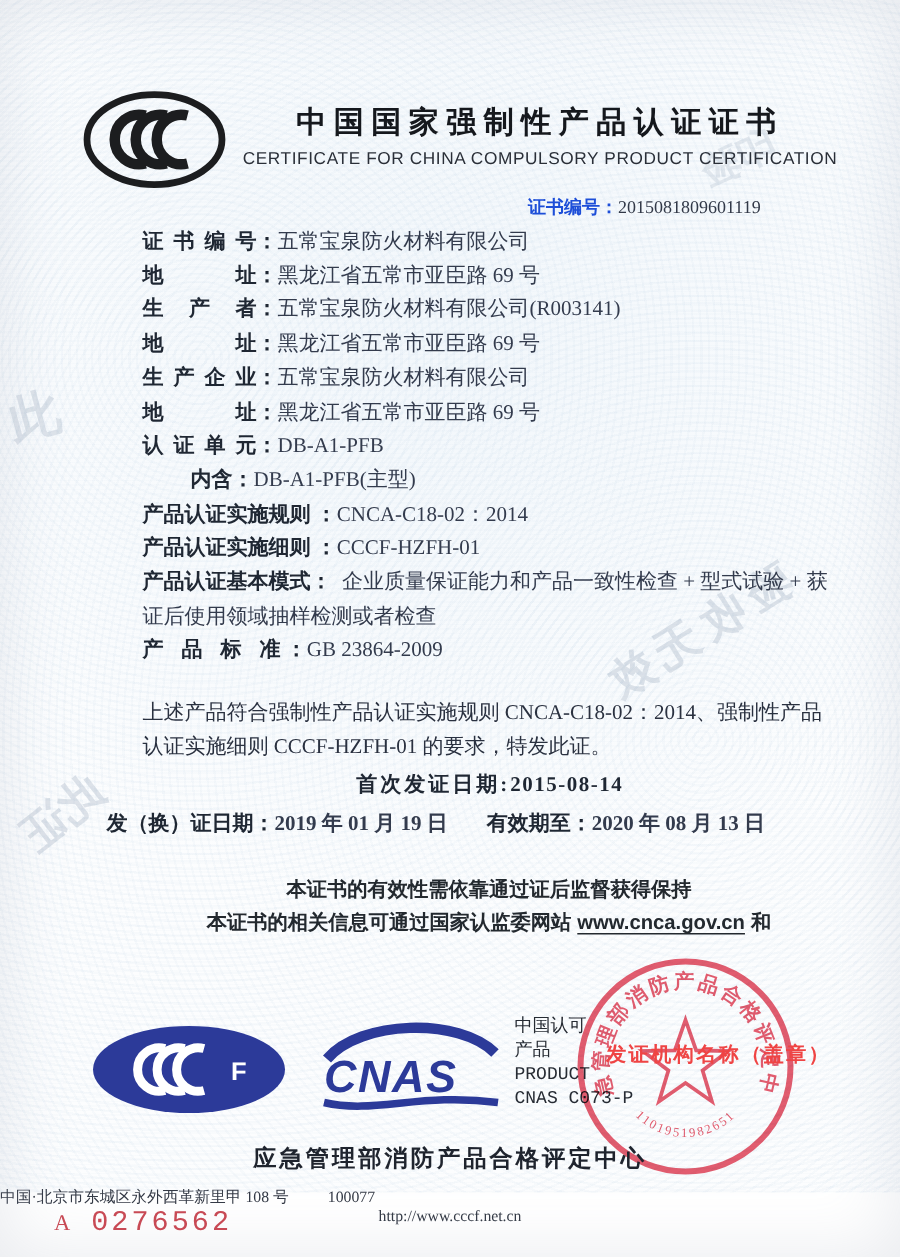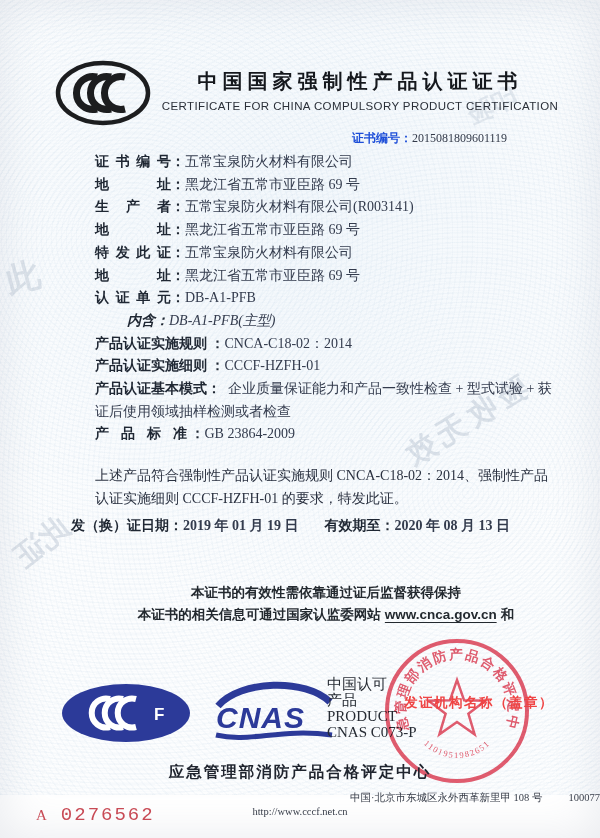--- a/index.html
+++ b/index.html
@@ -31,45 +31,45 @@
             font-size:11.5px;letter-spacing:.4px;color:#2a2f38;}
   .cert-no{position:absolute;left:352px;top:130px;font-size:12px;color:#323948;}
   .cert-no b{font-weight:bold;color:#1d4ed8;}
 
   .fields{position:absolute;left:0;top:151px;width:600px;padding:0 42px 0 95px;
           box-sizing:border-box;font-size:14px;line-height:22.7px;}
   .frow{min-height:22.7px;}
   .flabel{font-weight:bold;color:#1f2733;}
   .jin{display:inline-block;width:76px;text-align:justify;text-align-last:justify;vertical-align:top;}
   .jin2{display:inline-block;width:92px;text-align:justify;text-align-last:justify;vertical-align:top;}
-  .indent{padding-left:32px;font-style:italic;}
+  .indent{padding-left:32px;}
   .fvalue{color:#333b4d;}
   .vgap{margin-left:7px;}
   .compliance{margin-top:19px;font-weight:normal;color:#2a3140;}
   .first-issue{margin-top:2px;text-align:center;font-weight:bold;color:#1f2733;letter-spacing:2px;}
   .first-issue .val{letter-spacing:1px;}
   .issue-line{margin-top:4px;padding-left:-20px;display:flex;gap:26px;font-weight:bold;color:#1f2733;margin-left:-24px;}
 
   .notes{position:absolute;left:0;top:582px;width:600px;text-align:center;
          font-family:"Liberation Sans","DejaVu Sans",sans-serif;
          font-size:13.5px;font-weight:bold;color:#23292f;line-height:22px;padding-left:26px;}
   .notes .url{text-decoration:underline;text-underline-offset:3px;margin:0 4px;font-weight:bold;}
 
   .cccf-logo{position:absolute;left:58px;top:682px;}
   .cnas-logo{position:absolute;left:210px;top:678px;}
-  .accredit{position:absolute;left:327px;top:676px;
-            font-family:Liberation Serif, serif;
-            font-size:15px;line-height:16px;color:#262b33;}
+  .accredit{position:absolute;left:343px;top:676px;
+            font-family:Liberation Mono, monospace;
+            font-size:12px;line-height:16px;color:#262b33;}
   .stamp{position:absolute;left:382px;top:636px;mix-blend-mode:multiply;opacity:.9;}
   .seal-label{position:absolute;left:404px;top:694px;font-size:13.5px;font-weight:bold;
               letter-spacing:1.5px;color:#ef4444;z-index:3;}
   .org-name{position:absolute;left:0;top:762px;width:600px;text-align:center;
             font-family:"Liberation Sans","DejaVu Sans",sans-serif;
             font-size:15.5px;font-weight:bold;letter-spacing:2px;color:#1f242e;}
-  .org-addr{position:absolute;left:0;top:791px;width:600px;text-align:right;font-size:10.5px;color:#343a46;}
+  .org-addr{position:absolute;left:0;top:791px;width:600px;text-align:left;font-size:10.5px;color:#343a46;}
   .org-addr .pc{margin-left:26px;}
   .org-url{position:absolute;left:0;top:806px;width:600px;text-align:center;font-size:10.5px;color:#343a46;}
 
   .serial{position:absolute;left:36px;top:804px;color:#c84a55;z-index:4;}
   .serial .pfx{font-size:15px;font-family:"Liberation Serif",serif;margin-right:14px;}
   .serial .num{font-size:19px;font-family:"Liberation Mono","DejaVu Sans Mono",monospace;letter-spacing:2px;}
 </style>
 </head>
 <body>
 
@@ -90,31 +90,32 @@
 
   <div class="title-cn">中国国家强制性产品认证证书</div>
   <div class="title-en">CERTIFICATE FOR CHINA COMPULSORY PRODUCT CERTIFICATION</div>
   <div class="cert-no"><b>证书编号：</b><span>2015081809601119</span></div>
 
   <div class="fields">
     <div class="frow"><span class="flabel"><span class="jin">证书编号</span><span>：</span></span><span class="fvalue">五常宝泉防火材料有限公司</span></div>
     <div class="frow"><span class="flabel"><span class="jin">地址</span><span>：</span></span><span class="fvalue">黑龙江省五常市亚臣路 69 号</span></div>
     <div class="frow"><span class="flabel"><span class="jin">生产者</span><span>：</span></span><span class="fvalue">五常宝泉防火材料有限公司(R003141)</span></div>
     <div class="frow"><span class="flabel"><span class="jin">地址</span><span>：</span></span><span class="fvalue">黑龙江省五常市亚臣路 69 号</span></div>
-    <div class="frow"><span class="flabel"><span class="jin">特发此证</span><span>：</span></span><span class="fvalue">五常宝泉防火材料有限公司</span></div>
+    <div class="frow"><span class="flabel"><span class="jin">生产企业</span><span>：</span></span><span class="fvalue">五常宝泉防火材料有限公司</span></div>
     <div class="frow"><span class="flabel"><span class="jin">地址</span><span>：</span></span><span class="fvalue">黑龙江省五常市亚臣路 69 号</span></div>
     <div class="frow"><span class="flabel"><span class="jin">认证单元</span><span>：</span></span><span class="fvalue">DB-A1-PFB</span></div>
     <div class="frow indent"><span class="flabel"><span>内含</span><span>：</span></span><span class="fvalue">DB-A1-PFB(主型)</span></div>
     <div class="frow"><span class="flabel"><span>产品认证实施规则</span><span> ：</span></span><span class="fvalue">CNCA-C18-02：2014</span></div>
     <div class="frow"><span class="flabel"><span>产品认证实施细则</span><span> ：</span></span><span class="fvalue">CCCF-HZFH-01</span></div>
     <div class="frow"><span class="flabel"><span>产品认证基本模式</span><span>：</span></span><span class="fvalue vgap">企业质量保证能力和产品一致性检查 + 型式试验 + 获证后使用领域抽样检测或者检查</span></div>
     <div class="frow"><span class="flabel"><span class="jin2">产品标准</span><span> ：</span></span><span class="fvalue">GB 23864-2009</span></div>
 
     <div class="compliance">上述产品符合强制性产品认证实施规则 CNCA-C18-02：2014、强制性产品认证实施细则 CCCF-HZFH-01 的要求，特发此证。</div>
 
+    <div class="first-issue"><span>首次发证日期</span><span>:</span><span class="val">2015-08-14</span></div>
 
     <div class="issue-line">
       <span><span>发（换）证日期：</span><span class="fvalue">2019 年 01 月 19 日</span></span>
       <span><span>有效期至：</span><span class="fvalue">2020 年 08 月 13 日</span></span>
     </div>
   </div>
 
   <div class="notes">
     <div>本证书的有效性需依靠通过证后监督获得保持</div>
     <div><span>本证书的相关信息可通过国家认监委网站</span><span class="url">www.cnca.gov.cn</span><span>和</span></div>

